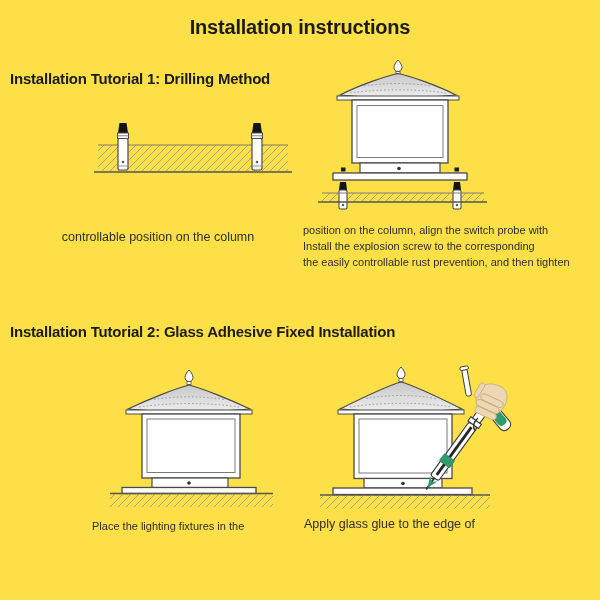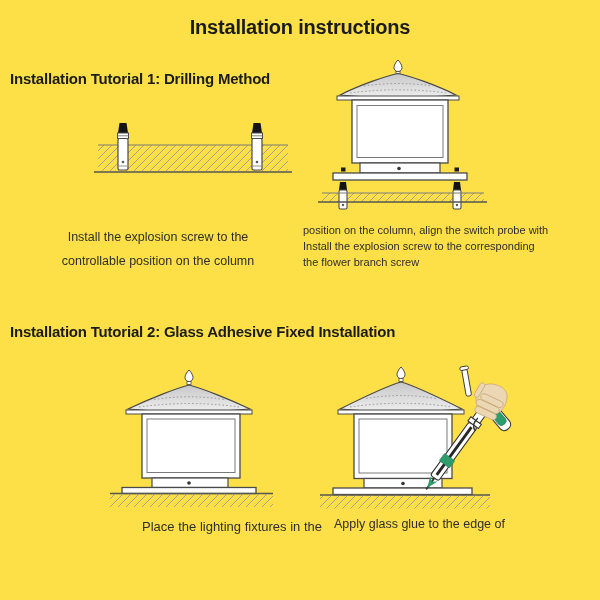--- a/index.html
+++ b/index.html
@@ -10,22 +10,22 @@
          font-size:20px;font-weight:700;letter-spacing:-0.2px;color:#1b1b1b;}
   .heading{position:absolute;left:10px;font-size:15px;font-weight:700;
            letter-spacing:-0.2px;color:#1b1b1b;white-space:nowrap;}
   #heading-1{top:70px;}
   #heading-2{top:323px;}
   .fig{position:absolute;}
   .cap{position:absolute;color:#2e2e2e;}
   .cap div{white-space:nowrap;}
   #cap-1-left{left:38px;top:225px;width:240px;text-align:center;font-size:12.5px;line-height:24px;}
   #cap-1-right{left:303px;top:222px;width:290px;text-align:left;font-size:11px;line-height:16px;}
-  #cap-2-left{left:92px;top:515px;width:230px;text-align:right;font-size:13px;line-height:23px;}
-  #cap-2-right{left:334px;top:513px;width:260px;text-align:left;font-size:12.5px;line-height:22px;}
+  #cap-2-left{left:92px;top:515px;width:230px;text-align:left;font-size:11px;line-height:23px;}
+  #cap-2-right{left:304px;top:513px;width:260px;text-align:left;font-size:12.5px;line-height:22px;}
   svg{display:block;}
 </style>
 </head>
 <body>
 
 <div id="page">
 
   <div class="title">Installation instructions</div>
 
   <div class="heading" id="heading-1">Installation Tutorial 1: Drilling Method</div>
@@ -89,28 +89,27 @@
 
       <rect x="22" y="138" width="162" height="9" fill="url(#hB)"></rect>
       <use href="#screwB" x="43" y="127"></use>
       <use href="#screwB" x="157" y="127"></use>
       <line x1="22" y1="138" x2="184" y2="138" stroke="#7a7a7a" stroke-width="1"></line>
       <line x1="18" y1="147" x2="187" y2="147" stroke="#555555" stroke-width="1.4"></line>
     </svg>
   </div>
 
   <div class="cap" id="cap-1-left">
-    <div>Install the explosion screw to the</div>
     <div>controllable position on the column</div>
   </div>
 
   <div class="cap" id="cap-1-right">
     <div>position on the column, align the switch probe with</div>
     <div>Install the explosion screw to the corresponding</div>
-    <div>the flower branch screw</div>
+    <div>the easily controllable rust prevention, and then tighten</div>
   </div>
 
   <div class="heading" id="heading-2">Installation Tutorial 2: Glass Adhesive Fixed Installation</div>
 
   <div class="fig" style="left:95px;top:362px;">
     <svg width="200" height="148" viewBox="0 0 200 148">
       <defs>
         <pattern id="hC" width="8" height="8" patternUnits="userSpaceOnUse">
           <path d="M-1,9 L9,-1" stroke="#9a9a9a" stroke-width="0.9"></path>
         </pattern>

